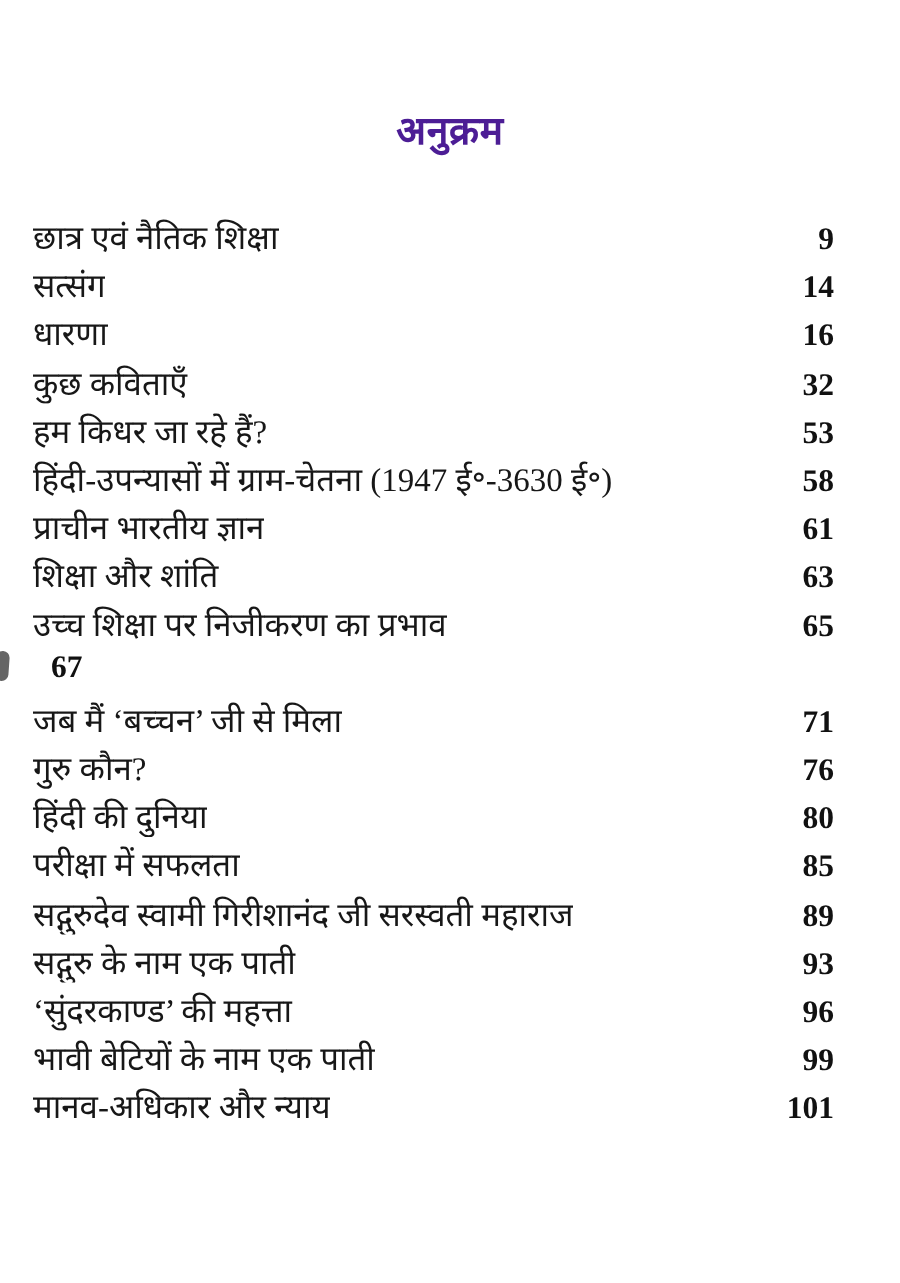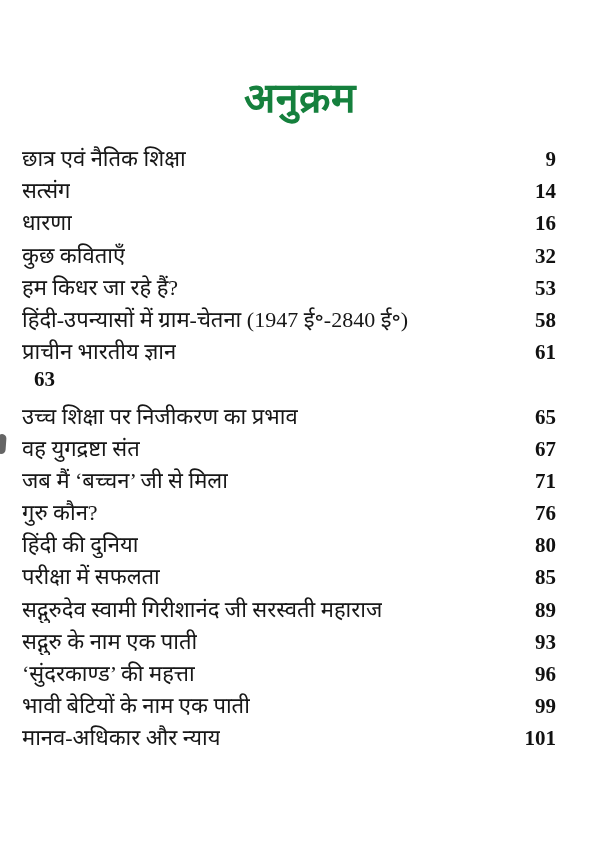--- a/index.html
+++ b/index.html
@@ -15,23 +15,23 @@
     color: #171717;
     font-family: "Liberation Serif", "DejaVu Serif", serif;
     overflow: hidden;
   }
   .title {
     position: absolute;
     top: 68px;
     left: 0;
     width: 100%;
     text-align: center;
-    font-size: 41px;
+    font-size: 26px;
     font-weight: 700;
-    color: #15803d;
+    color: #4c1d95;
     letter-spacing: 0.5px;
   }
   .toc {
     position: absolute;
     top: 142px;
     left: 22px;
     right: 44px;
   }
   .row {
     display: flex;
@@ -86,36 +86,36 @@
       </div>
     <div class="row">
         <span class="t">कुछ कविताएँ</span>
         <span class="p">32</span>
       </div>
     <div class="row">
         <span class="t">हम किधर जा रहे हैं?</span>
         <span class="p">53</span>
       </div>
     <div class="row">
-        <span class="t">हिंदी-उपन्यासों में ग्राम-चेतना (1947 ई॰-2840 ई॰)</span>
+        <span class="t">हिंदी-उपन्यासों में ग्राम-चेतना (1947 ई॰-3630 ई॰)</span>
         <span class="p">58</span>
       </div>
     <div class="row">
         <span class="t">प्राचीन भारतीय ज्ञान</span>
         <span class="p">61</span>
       </div>
     <div class="row">
+        <span class="t">शिक्षा और शांति</span>
         <span class="p">63</span>
       </div>
     <div class="row">
         <span class="t">उच्च शिक्षा पर निजीकरण का प्रभाव</span>
         <span class="p">65</span>
       </div>
     <div class="row">
-        <span class="t">वह युगद्रष्टा संत</span>
         <span class="p">67</span>
       </div>
     <div class="row">
         <span class="t">जब मैं ‘बच्चन’ जी से मिला</span>
         <span class="p">71</span>
       </div>
     <div class="row">
         <span class="t">गुरु कौन?</span>
         <span class="p">76</span>
       </div>

